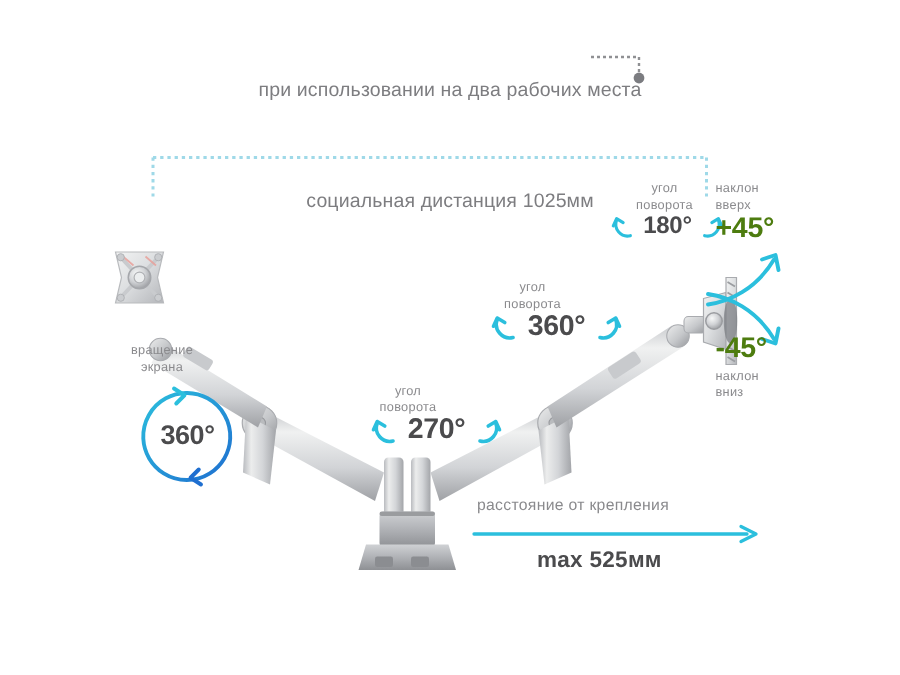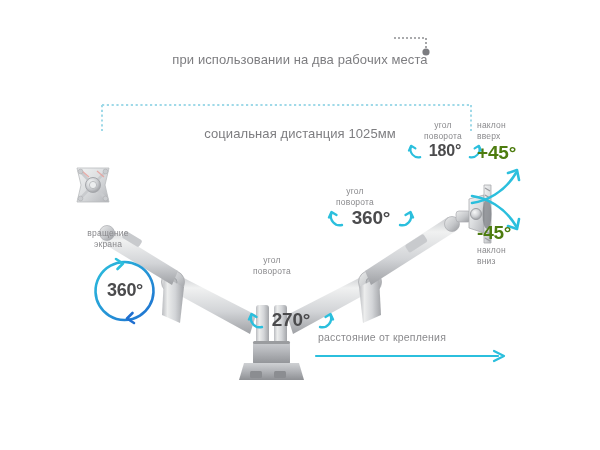--- a/index.html
+++ b/index.html
@@ -215,21 +215,21 @@
       <path d="M27 4 L34 8.5 L28.5 14" fill="none" stroke="#2bbfdd" stroke-width="2.6" stroke-linecap="round" stroke-linejoin="round"></path>
       <path d="M45 68 L38 63.5 L43.5 58" fill="none" stroke="#1f6fd0" stroke-width="2.6" stroke-linecap="round" stroke-linejoin="round"></path>
     </svg>
     <div class="abs circle-360" style="left:0; top:25px;">360°</div>
   </div>
 
   <div class="abs small-label" style="left:239px; top:255px; width:66px;">
     <div>угол</div>
     <div>поворота</div>
   </div>
-  <div class="abs" style="left:248px; top:276px; width:86px; height:26px;margin-top:33px;">
+  <div class="abs" style="left:248px; top:276px; width:86px; height:26px;">
     <svg class="abs" style="left:0; top:2px;" width="16" height="18" viewBox="0 0 16 18">
       <path d="M14 16 A9 9 0 0 1 3.5 4" fill="none" stroke="#2bbfdd" stroke-width="2.4" stroke-linecap="round"></path>
       <path d="M1 8.5 L3.5 3 L8.5 6" fill="none" stroke="#2bbfdd" stroke-width="2.4" stroke-linecap="round" stroke-linejoin="round"></path>
     </svg>
     <div class="abs angle-big" style="left:15px; top:0; width:56px;">270°</div>
     <svg class="abs" style="left:70px; top:2px;" width="16" height="18" viewBox="0 0 16 18">
       <path d="M2 16 A9 9 0 0 0 12.5 4" fill="none" stroke="#2bbfdd" stroke-width="2.4" stroke-linecap="round"></path>
       <path d="M15 8.5 L12.5 3 L7.5 6" fill="none" stroke="#2bbfdd" stroke-width="2.4" stroke-linecap="round" stroke-linejoin="round"></path>
     </svg>
   </div>
@@ -284,14 +284,15 @@
   <div class="abs small-label" style="left:477px; top:245px; width:56px; text-align:left;">
     <div style="text-align:left;">наклон</div>
     <div style="text-align:left;">вниз</div>
   </div>
 
   <div class="abs dist-label" style="left:318px; top:331px;">расстояние от крепления</div>
   <svg class="abs" style="left:314px; top:349px;" width="200" height="14">
     <line x1="2" y1="7" x2="184" y2="7" stroke="#2bbfdd" stroke-width="2.2" stroke-linecap="round"></line>
     <path d="M180 2 L190 7 L180 12" fill="none" stroke="#2bbfdd" stroke-width="2.2" stroke-linecap="round" stroke-linejoin="round"></path>
   </svg>
+  <div class="abs dist-value" style="left:358px; top:365px;">max 525мм</div>
 
 </div>
 
 </body></html>

